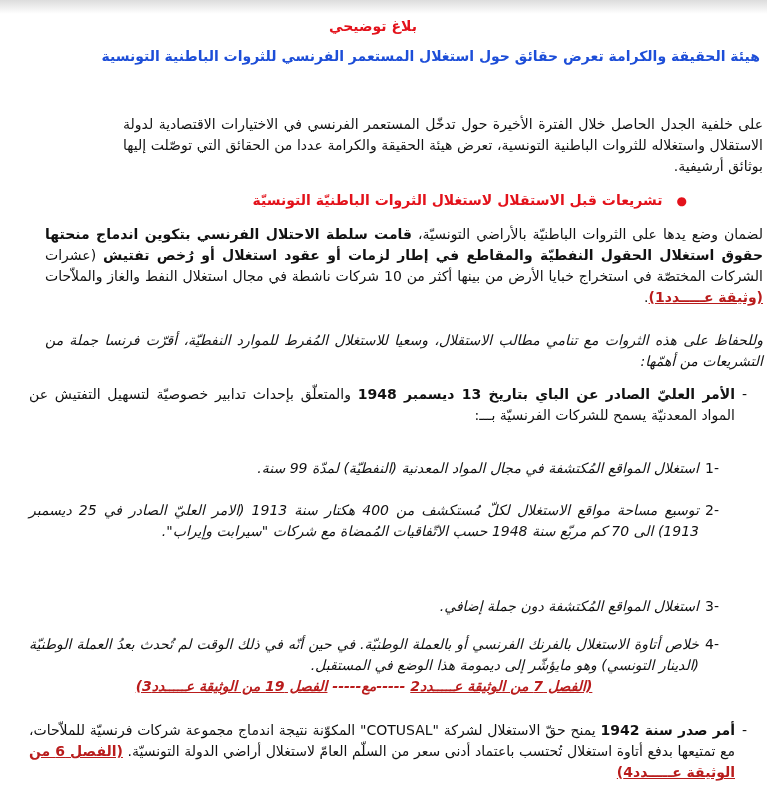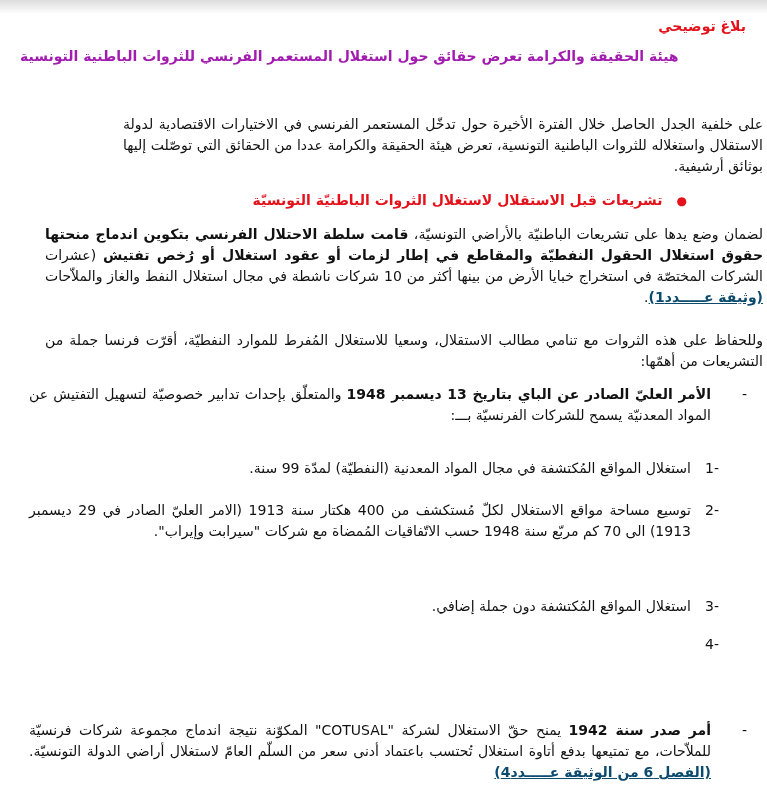--- a/index.html
+++ b/index.html
@@ -12,97 +12,99 @@
   }
   .top-shade {
     position: absolute; left: 0; top: 0; width: 767px; height: 14px;
     background: linear-gradient(#dcdcdc, #ffffff);
   }
   .page {
     position: absolute; left: 0; top: 0; width: 767px;
     direction: rtl;
   }
   .doc-title {
-    position: absolute; top: 16px; left: 0; width: 746px; 
+    position: absolute; top: 16px; left: 0; width: 746px; text-align: center;
     color: #e3121b; font-weight: bold; font-size: 14px; line-height: 20px;
   }
   .doc-subtitle {
-    position: absolute; top: 46px; left: 20px; width: 740px; text-align: left;
-    color: #a21caf; font-weight: bold; font-size: 14px; line-height: 20px;
+    position: absolute; top: 46px; left: 20px; width: 740px; text-align: right;
+    color: #1d4ed8; font-weight: bold; font-size: 14px; line-height: 20px;
     white-space: nowrap;
   }
   .block {
     position: absolute; right: 4px;
     font-size: 14px; line-height: 21px; text-align: justify;
   }
   .intro { top: 114px; width: 640px; }
   .section-heading {
     position: absolute; top: 190px; right: 80px;
     color: #e3121b; font-weight: bold; font-size: 14px; line-height: 20px;
   }
   .section-heading .bullet { color:#e3121b; margin-left: 14px; font-size: 12px; }
   .p1 { top: 224px; width: 718px; }
-  .p2 { top: 330px; width: 718px; }
+  .p2 { top: 330px; width: 718px; font-style: italic; }
   .dash-item { right: 20px; width: 718px; }
   .dash-item .dash { position: absolute; right: 0; top: 0; }
-  .dash-item .body { margin-right: 36px; }
+  .dash-item .body { margin-right: 12px; }
   .d1 { top: 384px; }
   .num-item { width: 690px; right: 48px; }
   .num-item .num { position: absolute; right: 0; top: 0; }
-  .num-item .body { margin-right: 28px; }
+  .num-item .body { margin-right: 20px; font-style: italic; }
   .n1 { top: 458px; }
   .n2 { top: 500px; }
   .n3 { top: 596px; }
   .n4 { top: 634px; }
   .d2 { top: 720px; }
   b { font-weight: bold; }
-  .link { color: #0c4a6e; text-decoration: underline; font-weight: bold; }
+  .link { color: #b91c1c; text-decoration: underline; font-weight: bold; }
   .refs { text-align: center; }
 </style>
 </head>
 <body>
 
 <div class="top-shade"></div>
 
 <div class="page">
   <div class="doc-title">بلاغ توضيحي</div>
   <div class="doc-subtitle">هيئة الحقيقة والكرامة تعرض حقائق حول استغلال المستعمر الفرنسي للثروات الباطنية التونسية</div>
 
   <div class="block intro">على خلفية الجدل الحاصل خلال الفترة الأخيرة حول تدخّل المستعمر الفرنسي في الاختيارات الاقتصادية لدولة الاستقلال واستغلاله للثروات الباطنية التونسية، تعرض هيئة الحقيقة والكرامة عددا من الحقائق التي توصّلت إليها بوثائق أرشيفية.</div>
 
   <div class="section-heading">
     <span class="bullet">●</span><span>تشريعات قبل الاستقلال لاستغلال الثروات الباطنيّة التونسيّة</span>
   </div>
 
   <div class="block p1">
-    <span>لضمان وضع يدها على تشريعات الباطنيّة بالأراضي التونسيّة، </span><b>قامت سلطة الاحتلال الفرنسي بتكوين اندماج منحتها حقوق استغلال الحقول النفطيّة والمقاطع في إطار لزمات أو عقود استغلال أو رُخص تفتيش</b><span> (عشرات الشركات المختصّة في استخراج خبايا الأرض من بينها أكثر من 10 شركات ناشطة في مجال استغلال النفط والغاز والملاّحات </span><a class="link">(وثيقة عـــــدد1)</a><span>.</span>
+    <span>لضمان وضع يدها على الثروات الباطنيّة بالأراضي التونسيّة، </span><b>قامت سلطة الاحتلال الفرنسي بتكوين اندماج منحتها حقوق استغلال الحقول النفطيّة والمقاطع في إطار لزمات أو عقود استغلال أو رُخص تفتيش</b><span> (عشرات الشركات المختصّة في استخراج خبايا الأرض من بينها أكثر من 10 شركات ناشطة في مجال استغلال النفط والغاز والملاّحات </span><a class="link">(وثيقة عـــــدد1)</a><span>.</span>
   </div>
 
   <div class="block p2">وللحفاظ على هذه الثروات مع تنامي مطالب الاستقلال، وسعيا للاستغلال المُفرط للموارد النفطيّة، أقرّت فرنسا جملة من التشريعات من أهمّها:</div>
 
   <div class="block dash-item d1">
     <span class="dash">-</span>
     <div class="body"><b>الأمر العليّ الصادر عن الباي بتاريخ 13 ديسمبر 1948</b><span> والمتعلّق بإحداث تدابير خصوصيّة لتسهيل التفتيش عن المواد المعدنيّة يسمح للشركات الفرنسيّة بـــ:</span></div>
   </div>
 
   <div class="block num-item n1">
     <span class="num">-1</span>
     <div class="body">استغلال المواقع المُكتشفة في مجال المواد المعدنية (النفطيّة) لمدّة 99 سنة.</div>
   </div>
   <div class="block num-item n2">
     <span class="num">-2</span>
-    <div class="body">توسيع مساحة مواقع الاستغلال لكلّ مُستكشف من 400 هكتار سنة 1913 (الامر العليّ الصادر في 29 ديسمبر 1913) الى 70 كم مربّع سنة 1948 حسب الاتّفاقيات المُمضاة مع شركات "سيرابت وإيراب".</div>
+    <div class="body">توسيع مساحة مواقع الاستغلال لكلّ مُستكشف من 400 هكتار سنة 1913 (الامر العليّ الصادر في 25 ديسمبر 1913) الى 70 كم مربّع سنة 1948 حسب الاتّفاقيات المُمضاة مع شركات "سيرابت وإيراب".</div>
   </div>
   <div class="block num-item n3">
     <span class="num">-3</span>
     <div class="body">استغلال المواقع المُكتشفة دون جملة إضافي.</div>
   </div>
   <div class="block num-item n4">
     <span class="num">-4</span>
     <div class="body">
+      <div>خلاص أتاوة الاستغلال بالفرنك الفرنسي أو بالعملة الوطنيّة. في حين أنّه في ذلك الوقت لم تُحدث بعدُ العملة الوطنيّة (الدينار التونسي) وهو مايؤشّر إلى ديمومة هذا الوضع في المستقبل.</div>
+      <div class="refs"><a class="link">(الفصل 7 من الوثيقة عـــــدد2</a><span class="link" style="text-decoration:none"> -----مع----- </span><a class="link">الفصل 19 من الوثيقة عـــــدد3)</a></div>
     </div>
   </div>
 
   <div class="block dash-item d2">
     <span class="dash">-</span>
     <div class="body"><b>أمر صدر سنة 1942</b><span> يمنح حقّ الاستغلال لشركة "COTUSAL" المكوّنة نتيجة اندماج مجموعة شركات فرنسيّة للملاّحات، مع تمتيعها بدفع أتاوة استغلال تُحتسب باعتماد أدنى سعر من السلّم العامّ لاستغلال أراضي الدولة التونسيّة. </span><a class="link">(الفصل 6 من الوثيقة عـــــدد4)</a></div>
   </div>
 </div>
 
 </body></html>

